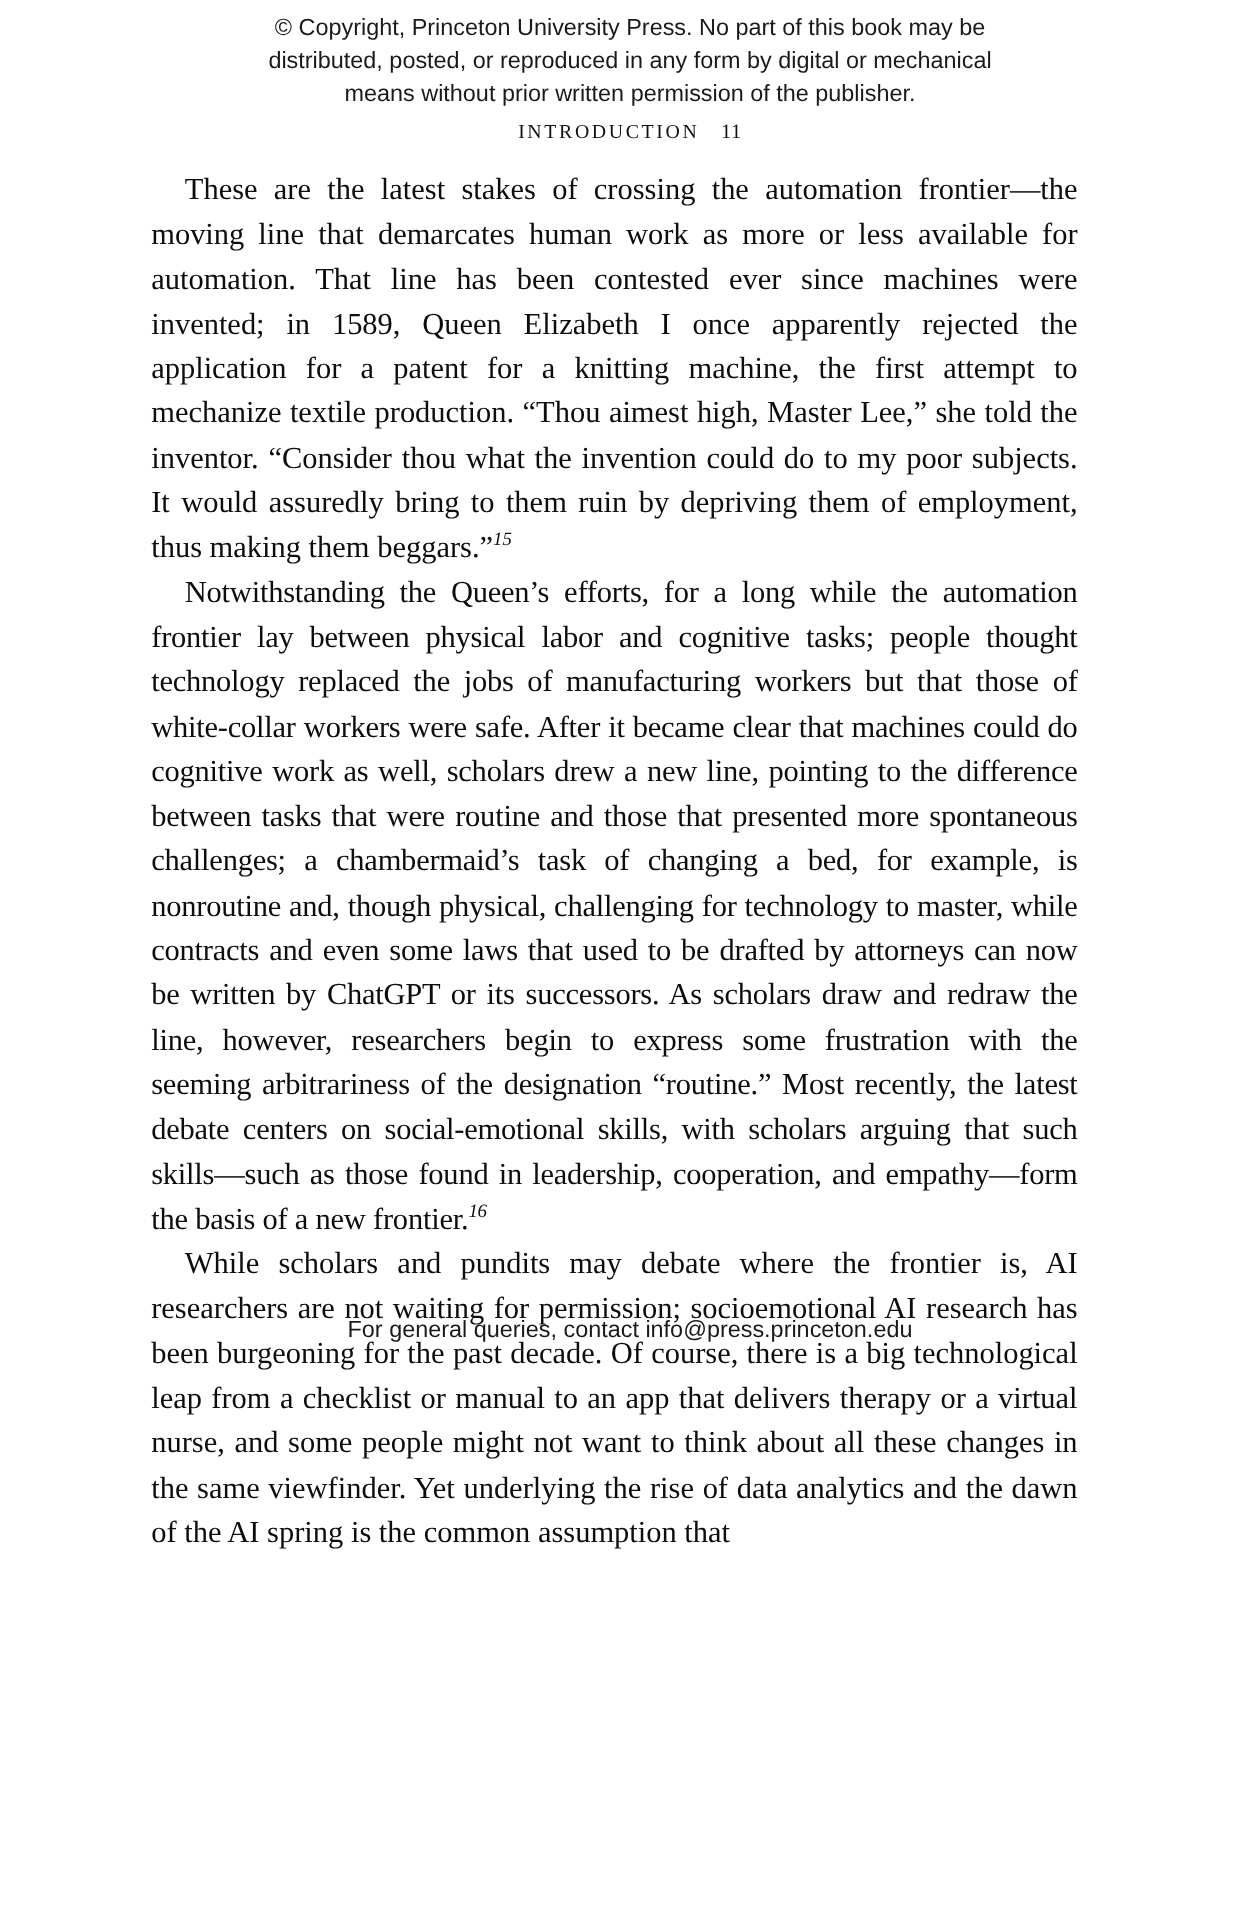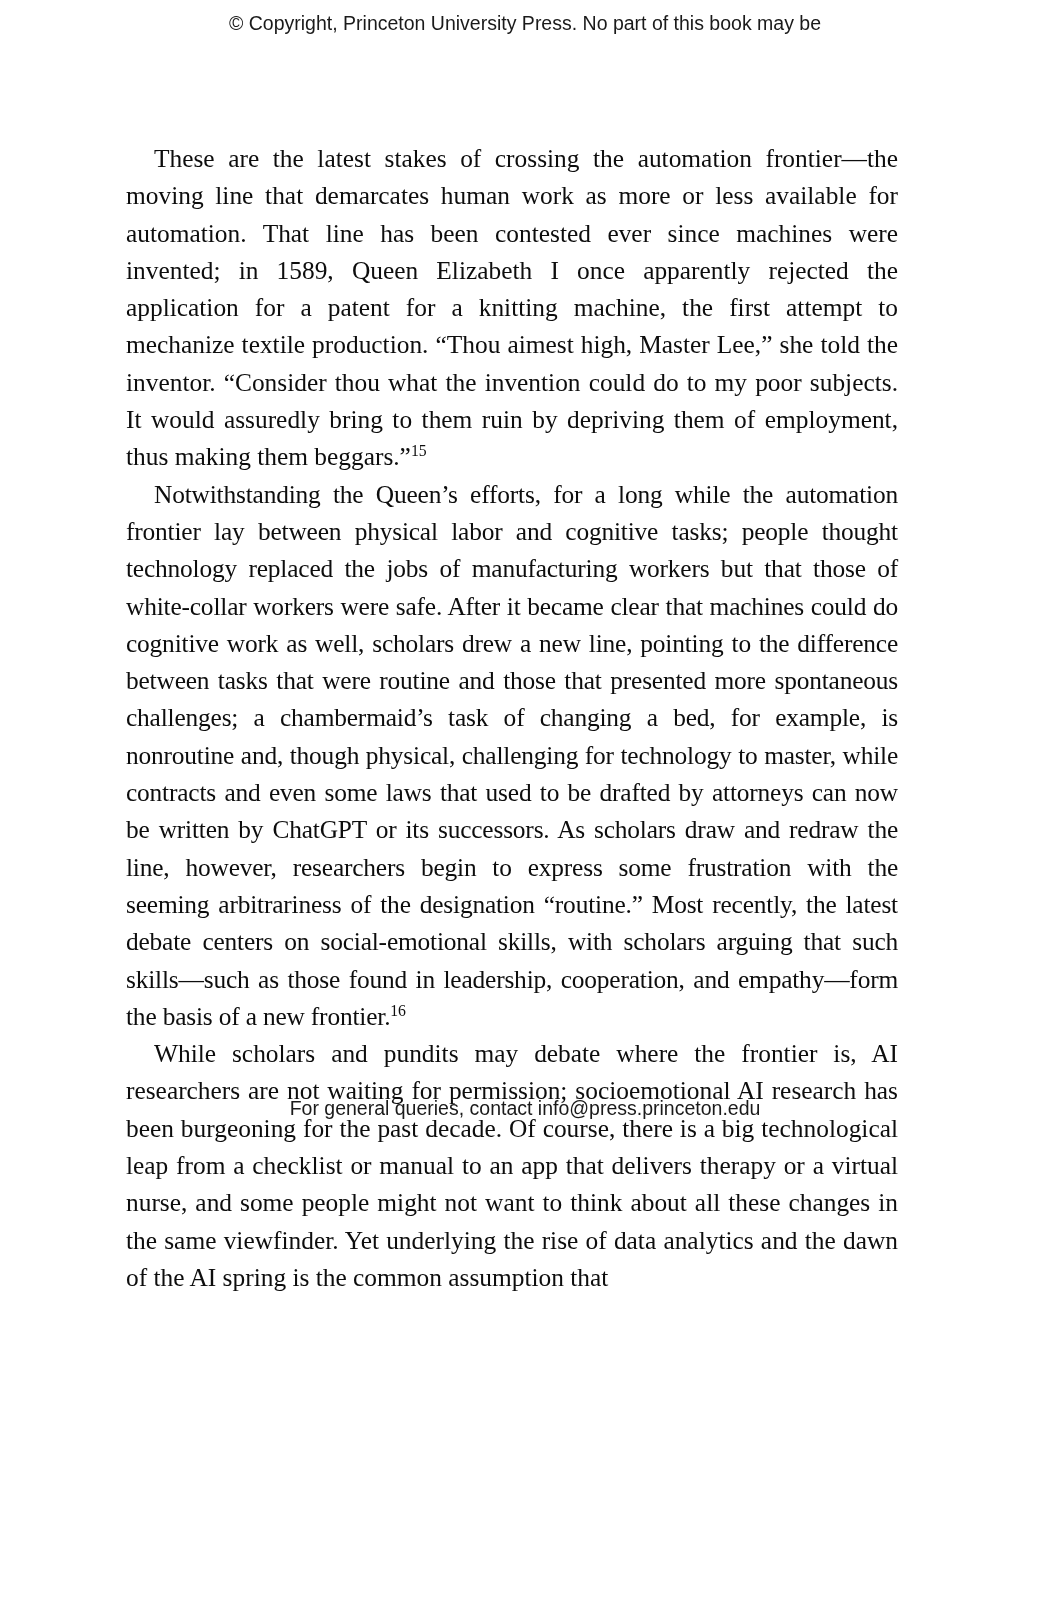--- a/index.html
+++ b/index.html
@@ -71,41 +71,47 @@
   .body-text p.indent {
     text-indent: 28px;
   }
   .body-text p.tight {
     letter-spacing: -0.18px;
   }
   sup {
     font-size: 0.62em;
     vertical-align: super;
     line-height: 0;
+    font-style: italic;
   }
   .footer-note {
     position: absolute;
     bottom: 52px;
     left: 0;
     width: 1050px;
     text-align: center;
     font-family: Liberation Sans, sans-serif;
     font-size: 19.5px;
     color: #1a1a1a;
   }
 </style>
 </head>
 <body>
 
 <div class="page">
 
   <div class="copyright-notice">
     <span class="cline">© Copyright, Princeton University Press. No part of this book may be</span>
+    <span class="cline">distributed, posted, or reproduced in any form by digital or mechanical</span>
+    <span class="cline">means without prior written permission of the publisher.</span>
   </div>
 
+  <div class="running-head">
+    <span>INTRODUCTION</span><span class="folio">11</span>
+  </div>
 
   <div class="body-text">
     <p class="indent"><span>These are the latest stakes of crossing the automation frontier—the moving line that demarcates human work as more or less available for automation. That line has been contested ever since machines were invented; in 1589, Queen Elizabeth I once apparently rejected the application for a patent for a knitting machine, the first attempt to mechanize textile production. “Thou aimest high, Master Lee,” she told the inventor. “Consider thou what the invention could do to my poor subjects. It would assuredly bring to them ruin by depriving them of employment, thus making them beggars.”</span><sup>15</sup></p>
     <p class="indent tight"><span>Notwithstanding the Queen’s efforts, for a long while the automation frontier lay between physical labor and cognitive tasks; people thought technology replaced the jobs of manufacturing workers but that those of white-collar workers were safe. After it became clear that machines could do cognitive work as well, scholars drew a new line, pointing to the difference between tasks that were routine and those that presented more spontaneous challenges; a chambermaid’s task of changing a bed, for example, is nonroutine and, though physical, challenging for technology to master, while contracts and even some laws that used to be drafted by attorneys can now be written by ChatGPT or its successors. As scholars draw and redraw the line, however, researchers begin to express some frustration with the seeming arbitrariness of the designation “routine.” Most recently, the latest debate centers on social-emotional skills, with scholars arguing that such skills—such as those found in leadership, cooperation, and empathy—form the basis of a new frontier.</span><sup>16</sup></p>
     <p class="indent">While scholars and pundits may debate where the frontier is, AI researchers are not waiting for permission; socioemotional AI research has been burgeoning for the past decade. Of course, there is a big technological leap from a checklist or manual to an app that delivers therapy or a virtual nurse, and some people might not want to think about all these changes in the same viewfinder. Yet underlying the rise of data analytics and the dawn of the AI spring is the common assumption that</p>
   </div>
 
   <div class="footer-note">For general queries, contact info@press.princeton.edu</div>
 
 </div>

